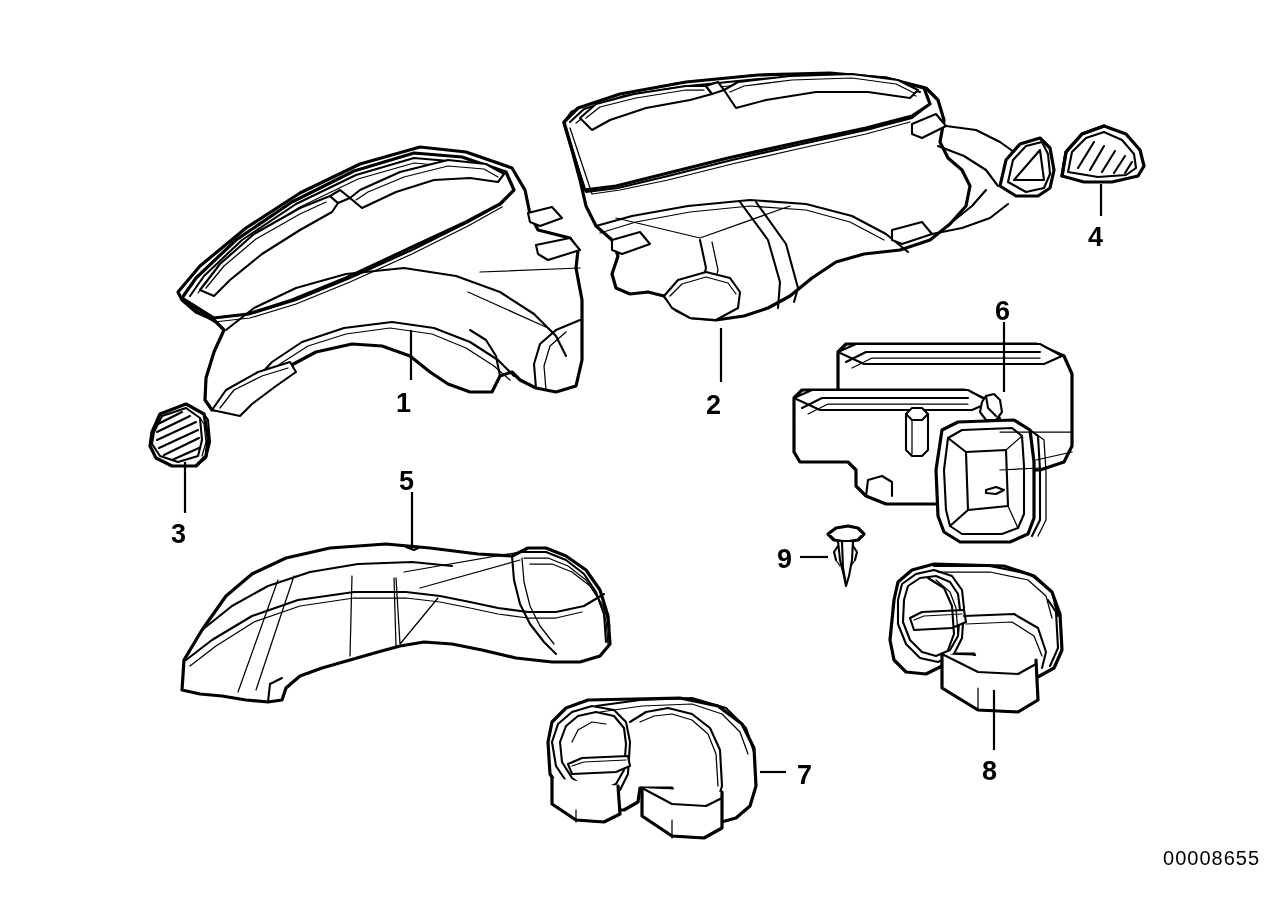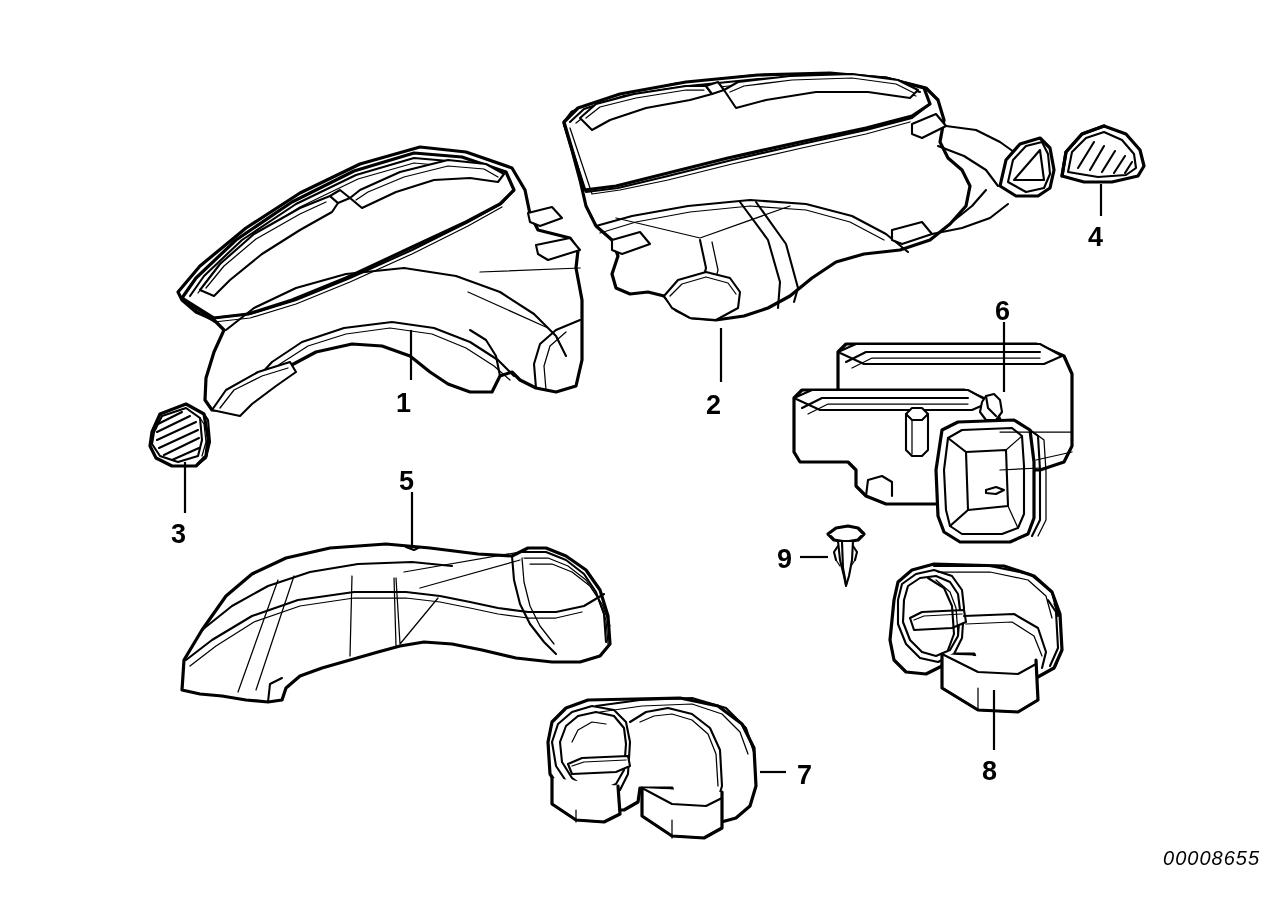--- a/index.html
+++ b/index.html
@@ -4,21 +4,21 @@
 <style>
   html,body{margin:0;padding:0;background:#ffffff;}
   body{width:1288px;height:910px;overflow:hidden;
        font-family:"Liberation Sans", sans-serif;color:#000;}
   #stage{position:relative;width:1288px;height:910px;background:#fff;}
   svg#art{position:absolute;left:0;top:0;width:1288px;height:910px;display:block;}
   .lbl{position:absolute;font-family:"Liberation Sans", sans-serif;
        font-weight:bold;font-size:27px;line-height:27px;color:#000;
        letter-spacing:0px;}
   .pnum{position:absolute;right:28px;bottom:40px;font-family:"Liberation Sans", sans-serif;
-        font-size:20px;letter-spacing:1px;color:#000;font-style:italic;}
+        font-size:20px;letter-spacing:1px;color:#000;}
   
   .o{fill:none;stroke:#000;stroke-width:3.2;stroke-linejoin:round;stroke-linecap:round;}
   .m{fill:none;stroke:#000;stroke-width:2.1;stroke-linejoin:round;stroke-linecap:round;}
   .t{fill:none;stroke:#000;stroke-width:1.25;stroke-linejoin:round;stroke-linecap:round;}
   .fw{fill:#ffffff;stroke:#000;stroke-width:3.2;stroke-linejoin:round;stroke-linecap:round;}
   .fwm{fill:#ffffff;stroke:#000;stroke-width:2.1;stroke-linejoin:round;stroke-linecap:round;}
   .ld{fill:none;stroke:#000;stroke-width:2.2;stroke-linecap:butt;}
 </style>
 </head>
 <body>

